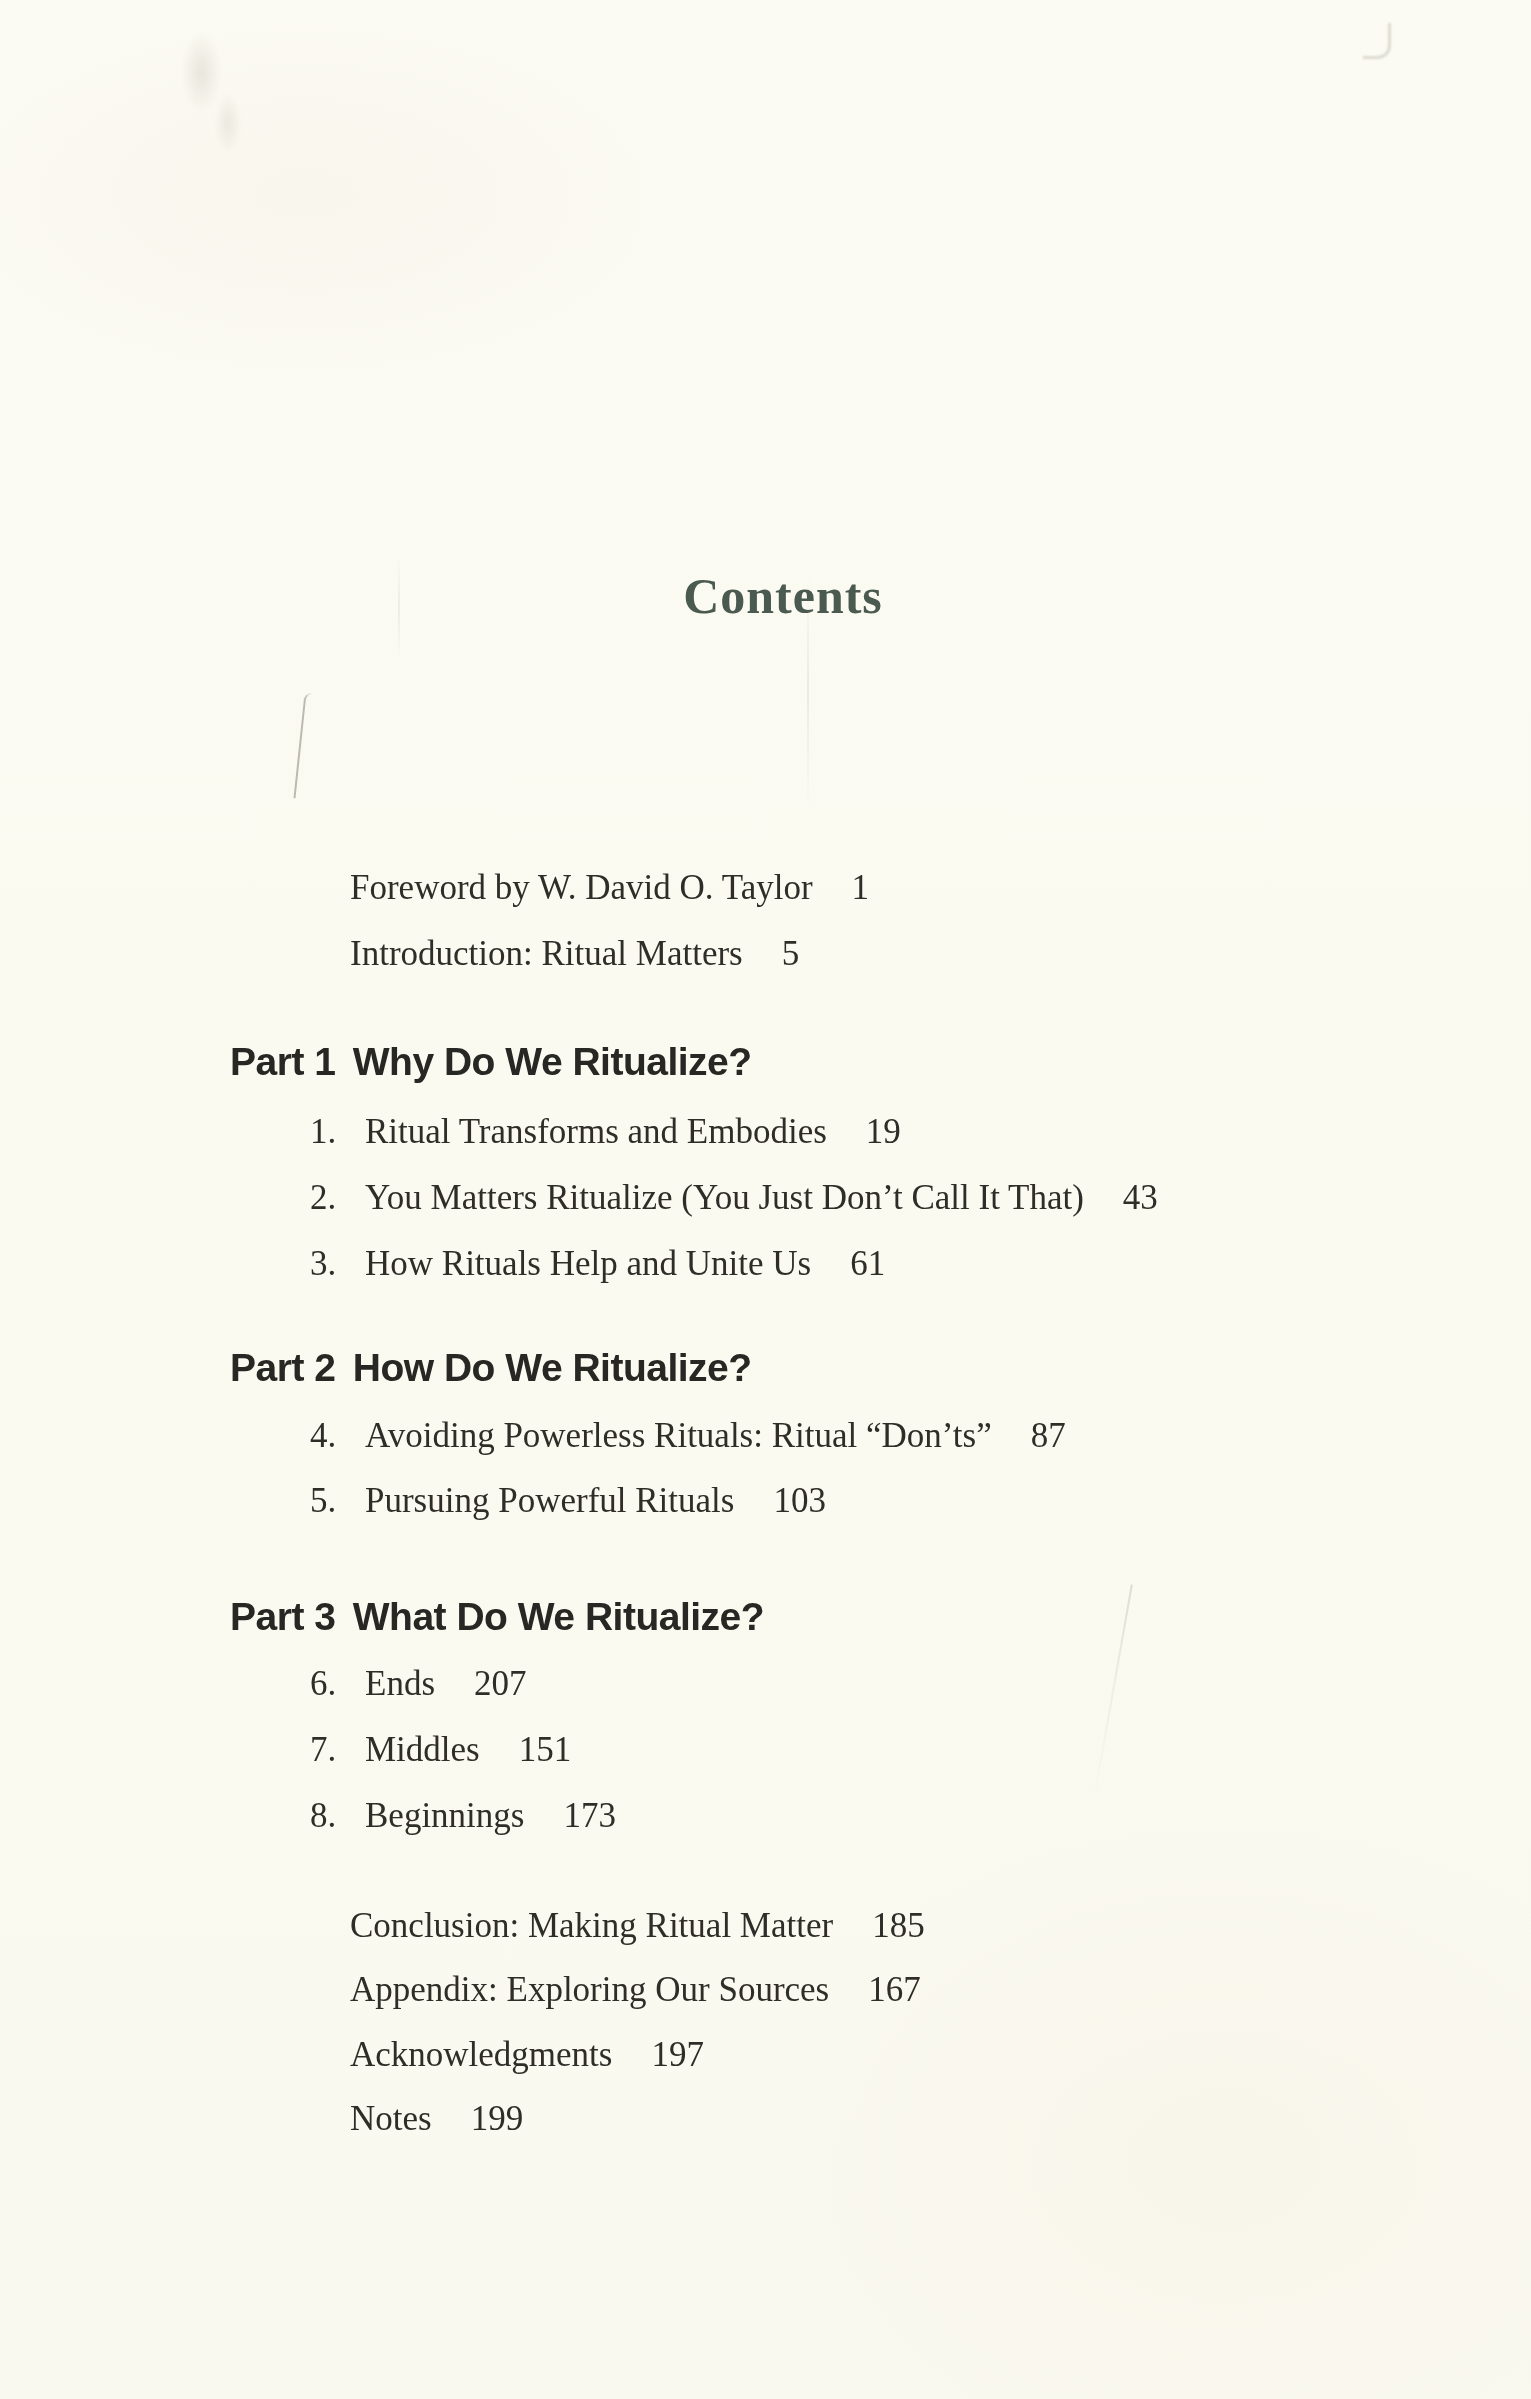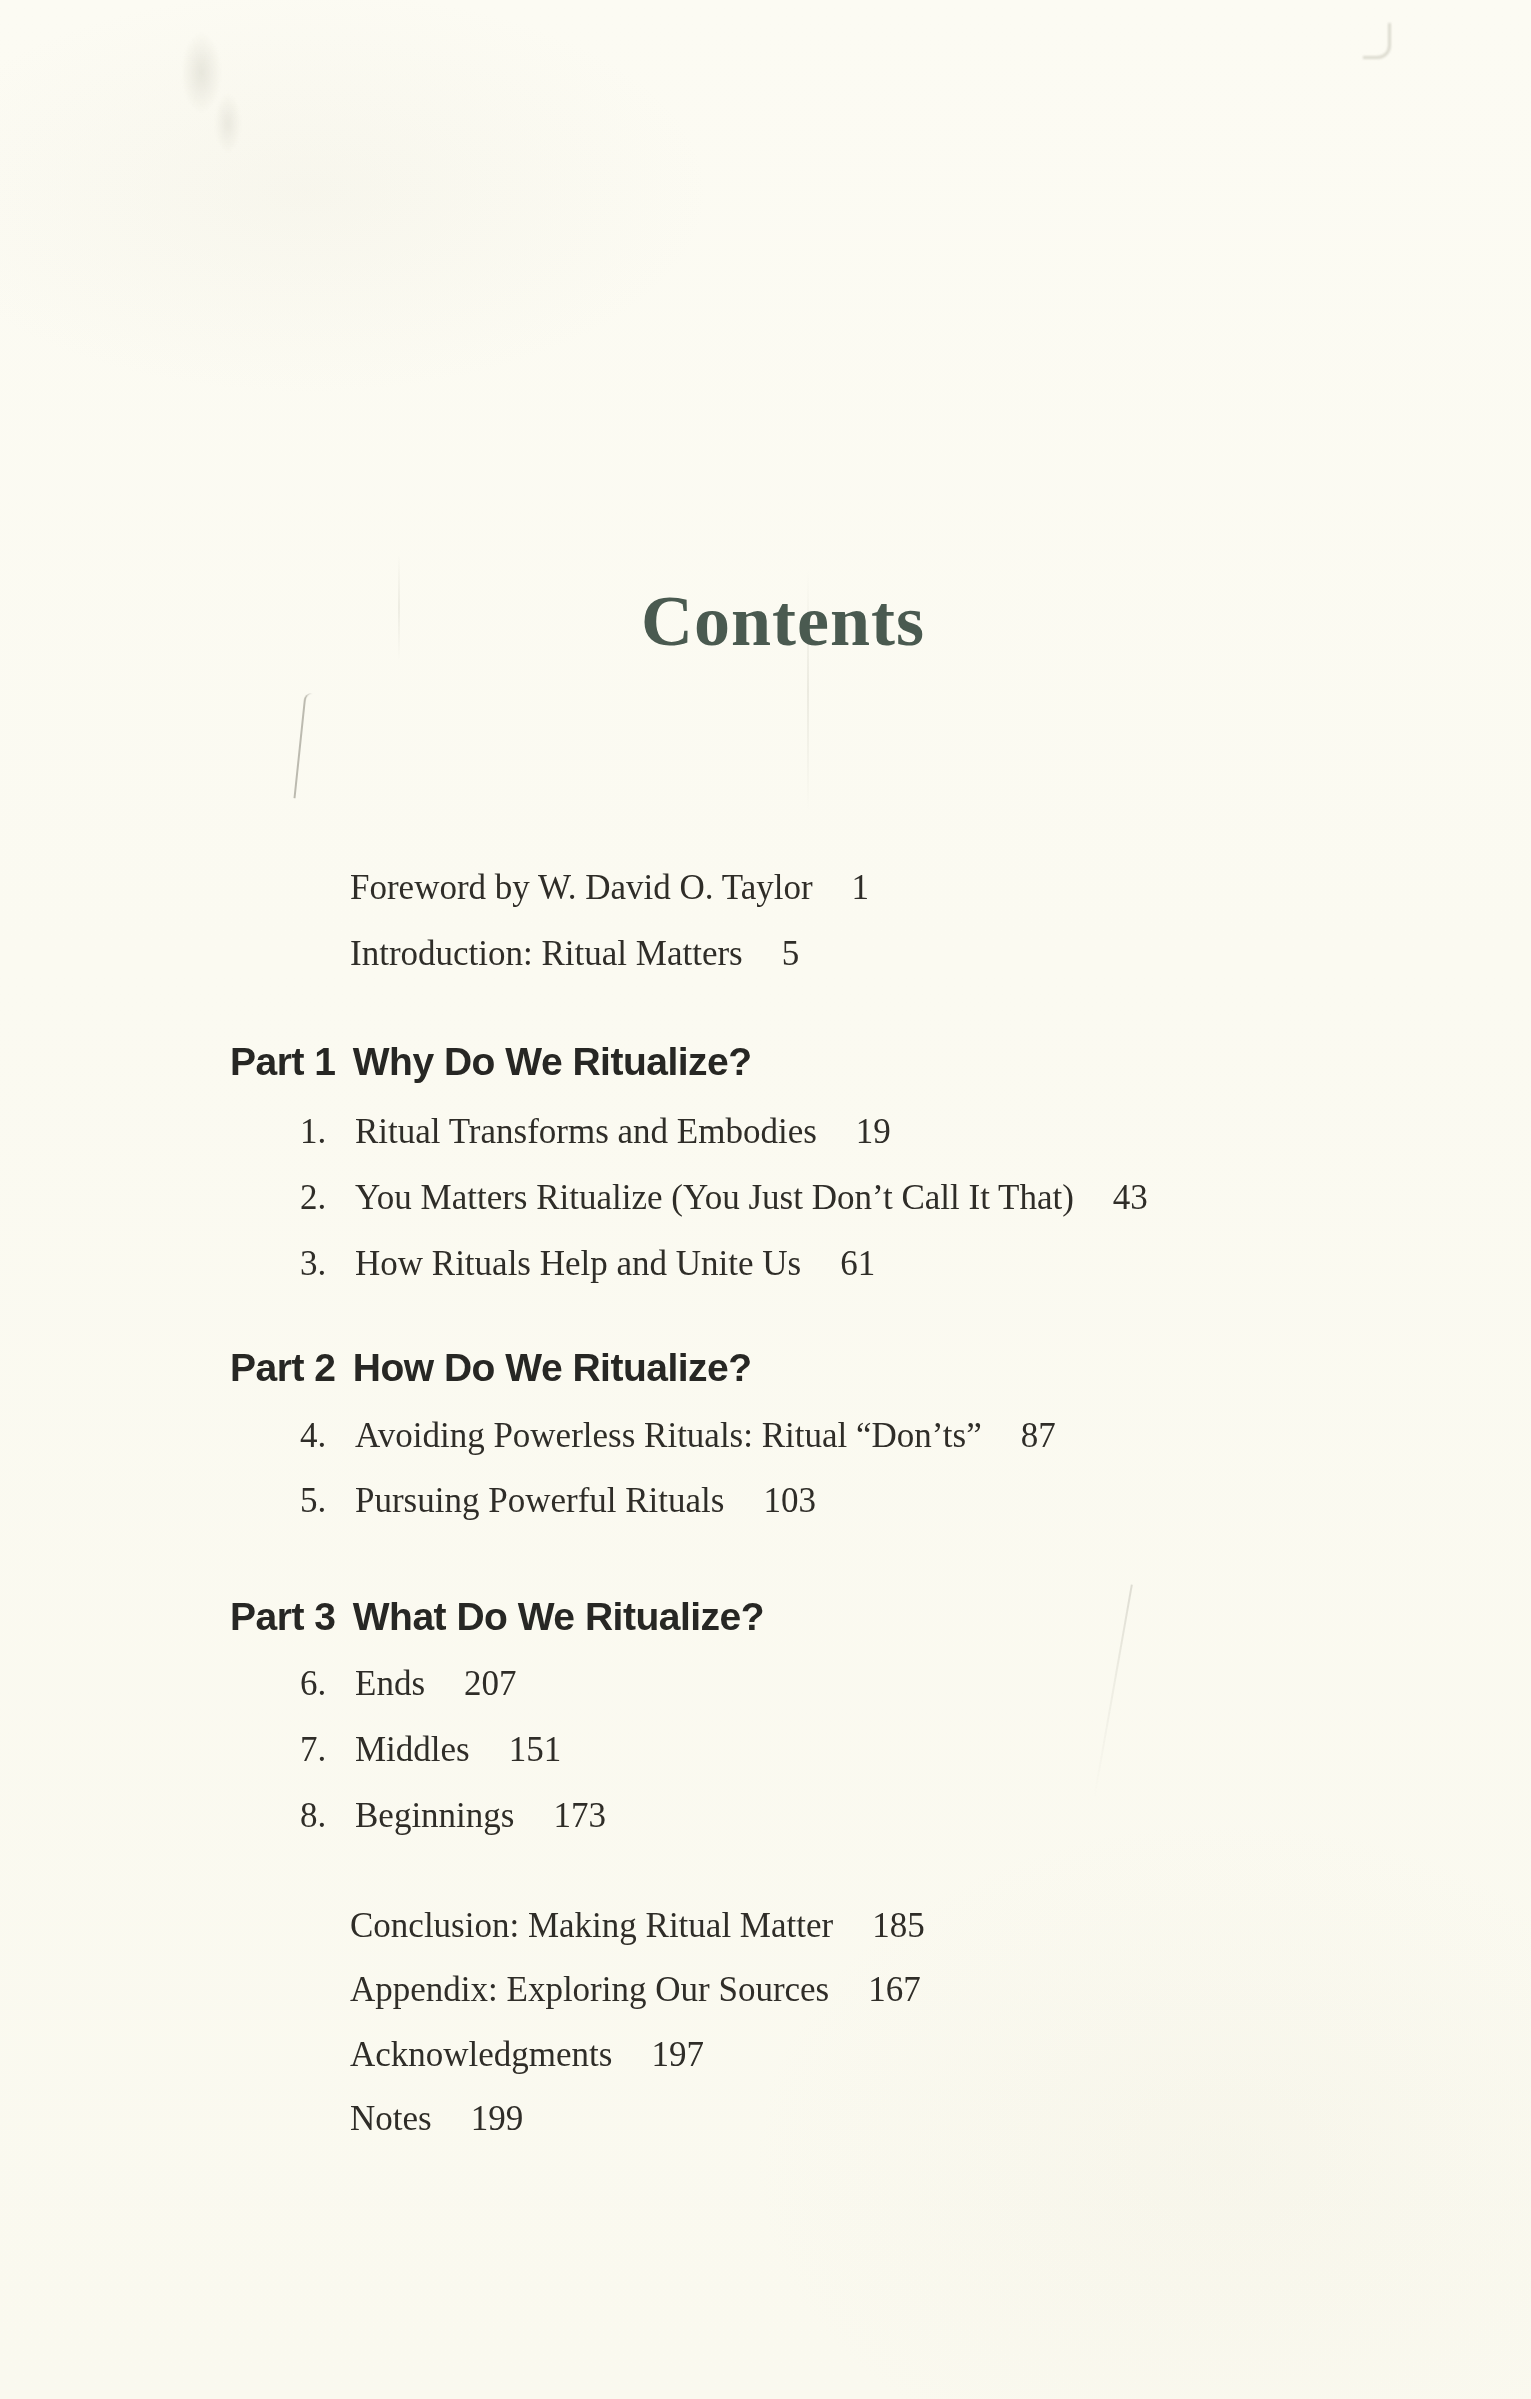--- a/index.html
+++ b/index.html
@@ -23,34 +23,34 @@
       linear-gradient(180deg, #fcfbf3 0%, #fbfaf1 40%, #faf9ef 100%);
   }
   .doc-title {
     position: absolute;
     top: 537px;
     left: 0;
     width: 100%;
     padding-left: 35px;
     box-sizing: border-box;
     text-align: center;
-    font-size: 72px;
+    font-size: 50px;
     line-height: 1;
     letter-spacing: 1px;
     color: var(--title-ink, #4a5a50);
   }
   .toc-row {
     position: absolute;
     line-height: 1;
     white-space: nowrap;
     font-size: 35px;
     color: var(--ink, #2f2d28);
   }
   .toc-row.front, .toc-row.back { left: 350px; }
-  .toc-row.chapter { left: 300px; }
+  .toc-row.chapter { left: 310px; }
   .toc-row.part {
     left: 230px;
     font-family: "Liberation Sans", sans-serif;
     font-weight: 700;
     font-size: 39px;
     letter-spacing: -0.5px;
     color: #272724;
   }
   .chapter-num {
     display: inline-block;

